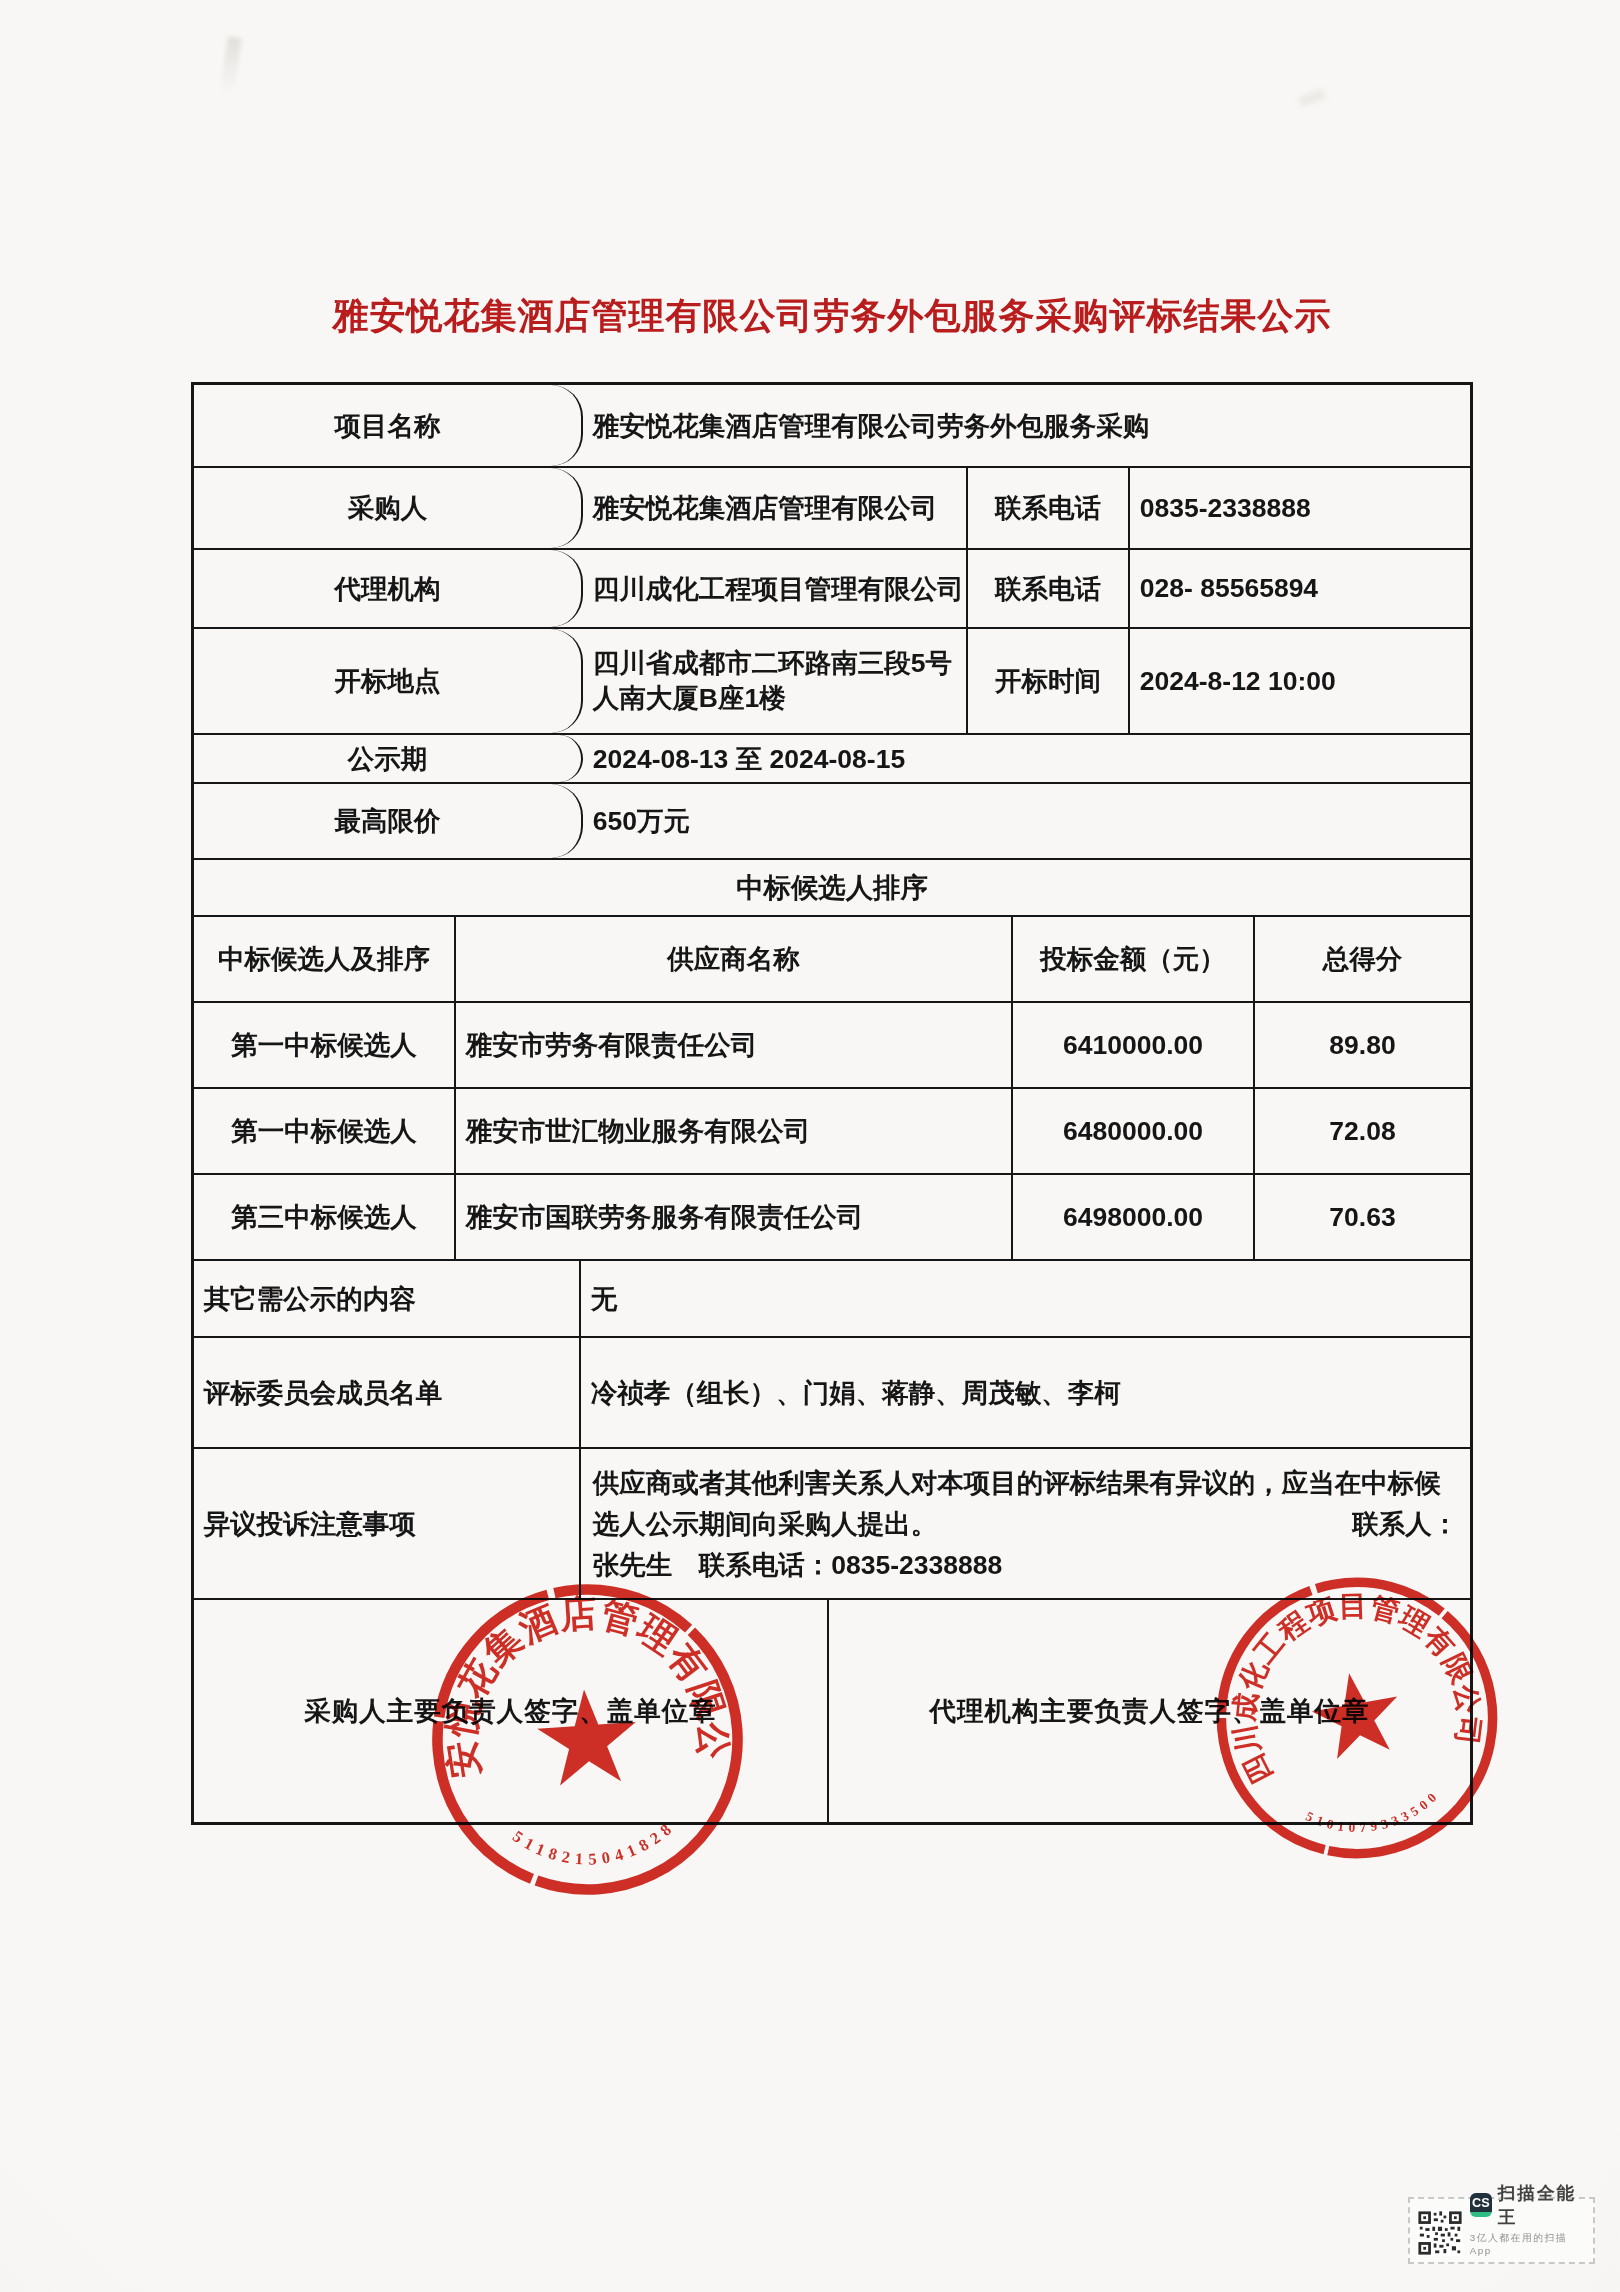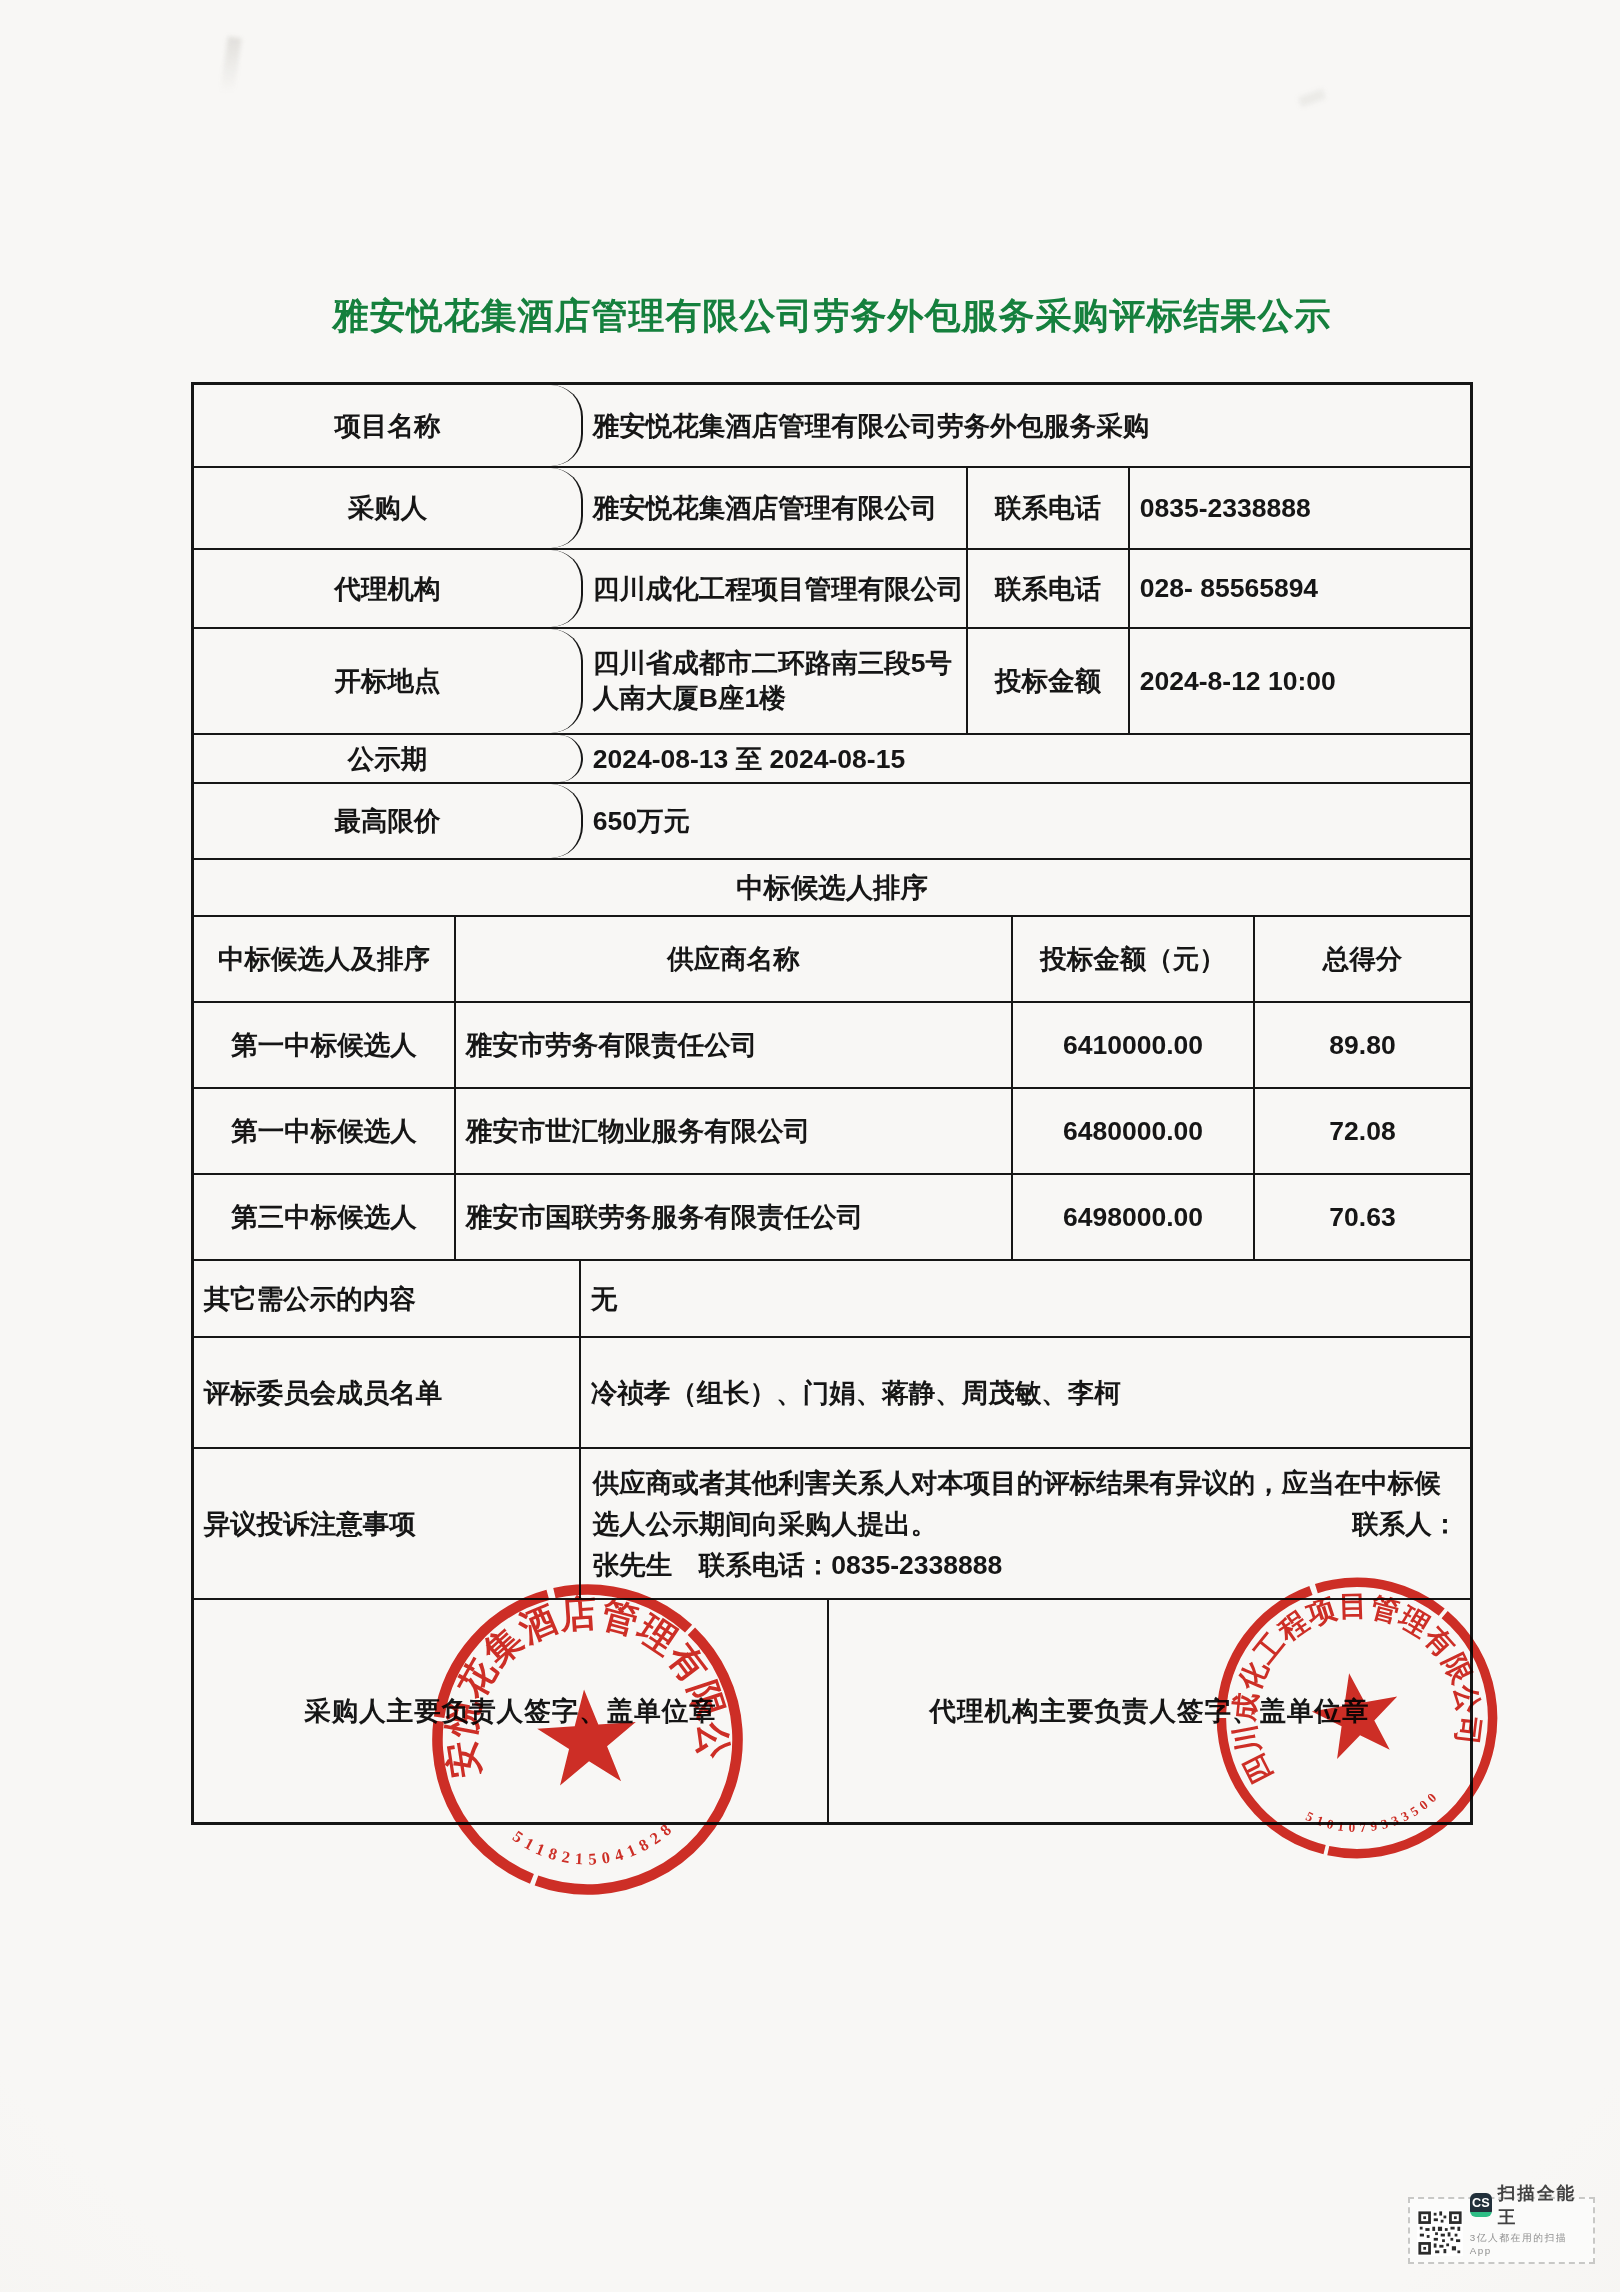--- a/index.html
+++ b/index.html
@@ -19,21 +19,21 @@
     position:absolute; left:223px; top:37px; width:13.7px; height:69px;
     background:linear-gradient(170deg, rgba(120,115,105,.18), rgba(120,115,105,0) 80%);
     transform:rotate(8deg); filter:blur(2px);
   }
   .fold-mark2 {
     position:absolute; left:1299px; top:93px; width:25.5px; height:9.8px;
     background:rgba(120,115,105,.10); transform:rotate(-20deg); filter:blur(2.9px);
   }
   .title {
     position:absolute; left:191px; top:290px; width:1282px; height:51px;
-    text-align:center; font-size:36px; font-weight:bold; color:#15803d;
+    text-align:center; font-size:36px; font-weight:bold; color:#b91c1c;
     letter-spacing:1px; line-height:51px;
   }
   
   .doc-table {
     position:absolute; left:191px; top:382px; width:1282px;
     border:3.9px solid #161616; color:#161616;
   }
   .row { display:flex; width:100%; border-bottom:2.9px solid #161616; }
   .row:last-child { border-bottom:none; }
   .cell { border-right:2.9px solid #161616; display:flex; align-items:center; }
@@ -117,21 +117,21 @@
   </div>
   <div class="row h3">
     <div class="cell a-label c-center lbl">代理机构</div>
     <div class="cell a-value c-left val">四川成化工程项目管理有限公司</div>
     <div class="cell a-tel-l c-center lbl">联系电话</div>
     <div class="cell a-tel-v c-left val">028- 85565894</div>
   </div>
   <div class="row h4">
     <div class="cell a-label c-center lbl">开标地点</div>
     <div class="cell a-value c-left val" style="line-height:35px;">四川省成都市二环路南三段5号人南大厦B座1楼</div>
-    <div class="cell a-tel-l c-center lbl">投标金额</div>
+    <div class="cell a-tel-l c-center lbl">开标时间</div>
     <div class="cell a-tel-v c-left val">2024-8-12 10:00</div>
   </div>
   <div class="row h5">
     <div class="cell a-label c-center lbl">公示期</div>
     <div class="cell a-span c-left val">2024-08-13  至  2024-08-15</div>
   </div>
   <div class="row h6">
     <div class="cell a-label c-center lbl">最高限价</div>
     <div class="cell a-span c-left val">650万元</div>
   </div>

